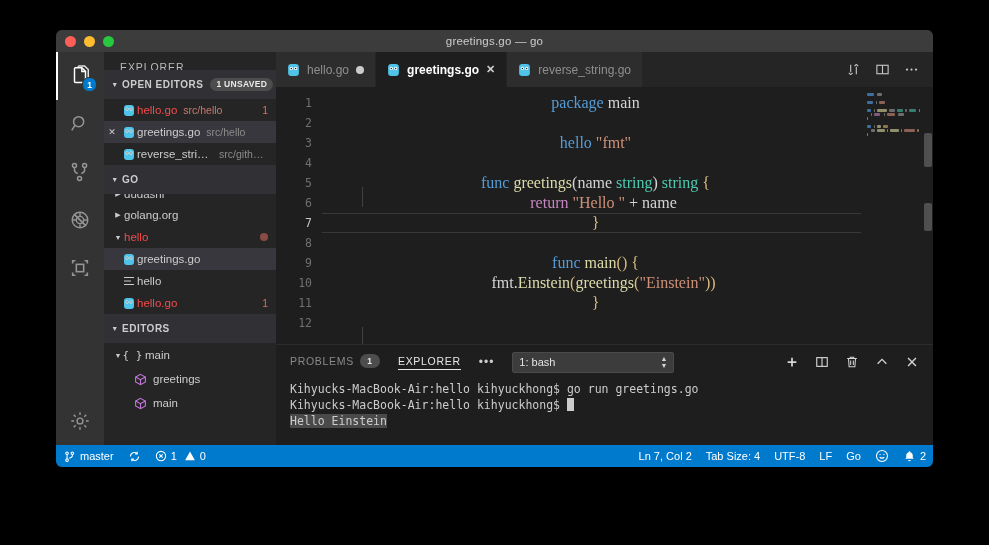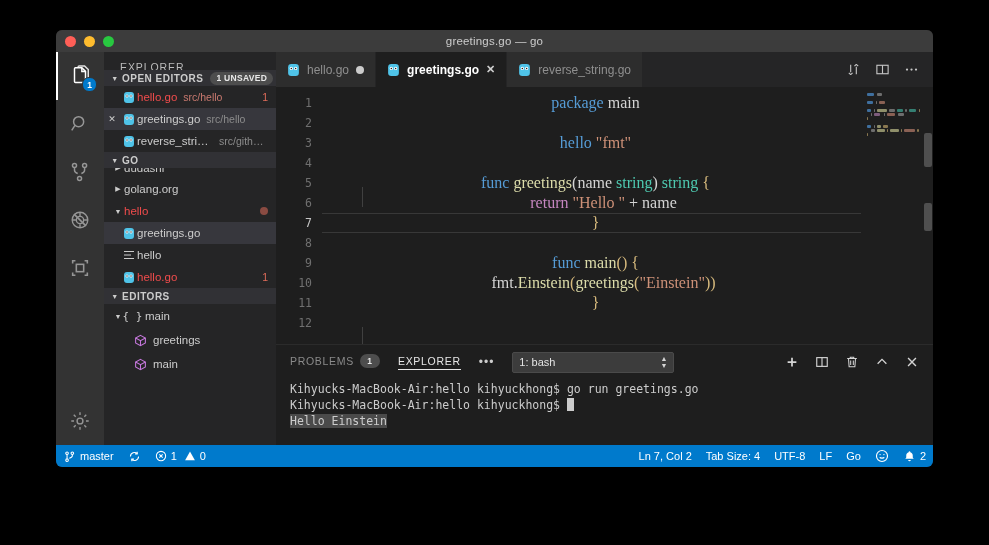--- a/index.html
+++ b/index.html
@@ -78,21 +78,21 @@
   }
   .sidebar-title {
     height: 18px; line-height: 30px;
     padding-left: 16px;
     color: #bbbbbb;
     font-size: 10.5px;
     letter-spacing: .9px;
     flex: 0 0 auto;
   }
   .section-header {
-    height: 16px;
+    height: 29px;
     display: flex; align-items: center;
     background: #313135;
     color: #cccccc;
     font-size: 10px;
     font-weight: bold;
     letter-spacing: .5px;
     padding-left: 4px;
     flex: 0 0 auto;
   }
   .twisty {

